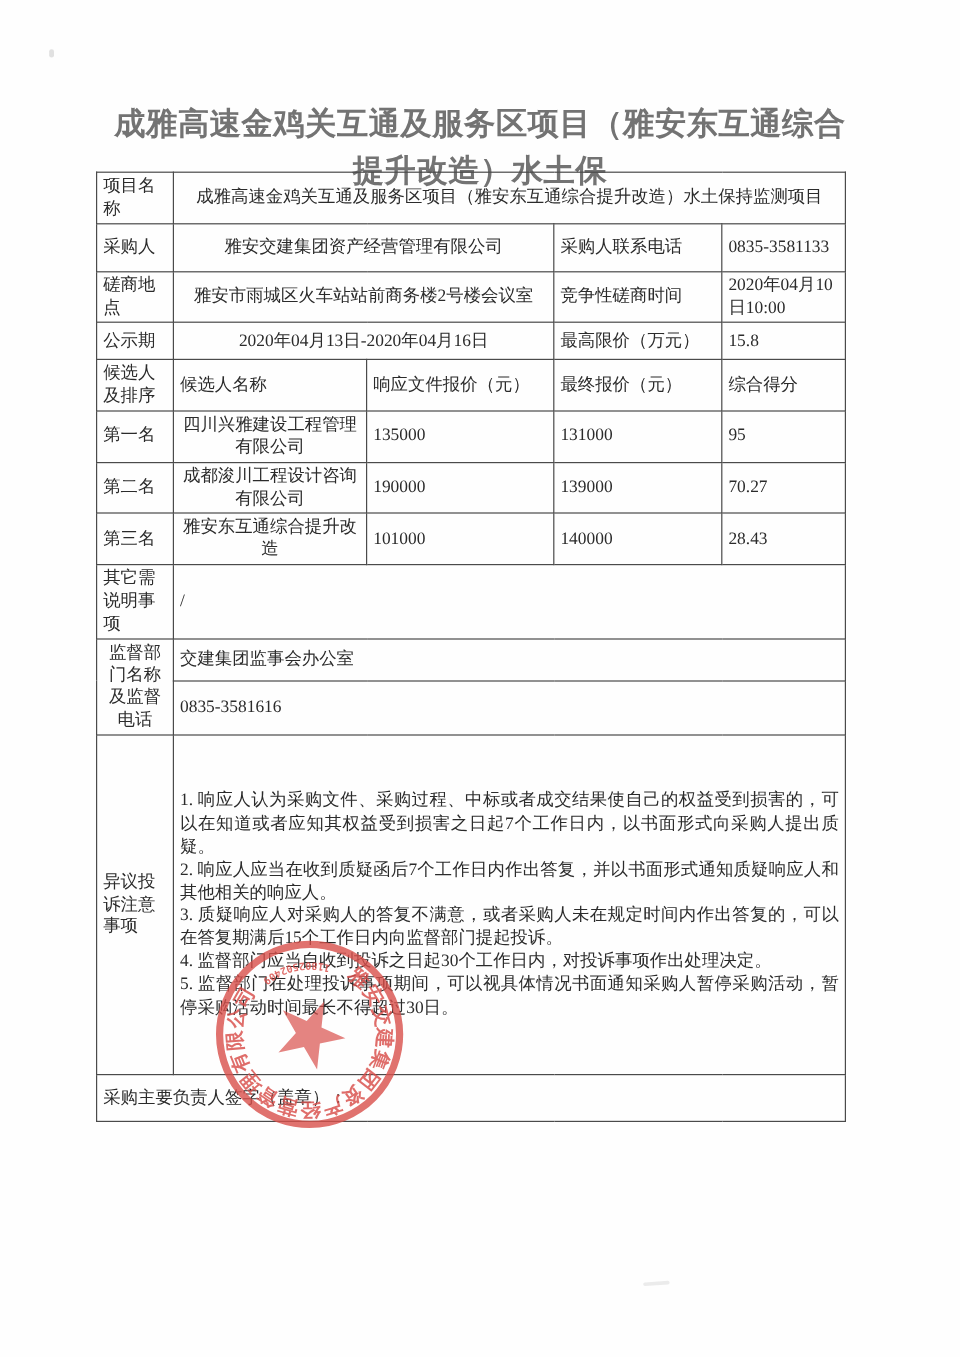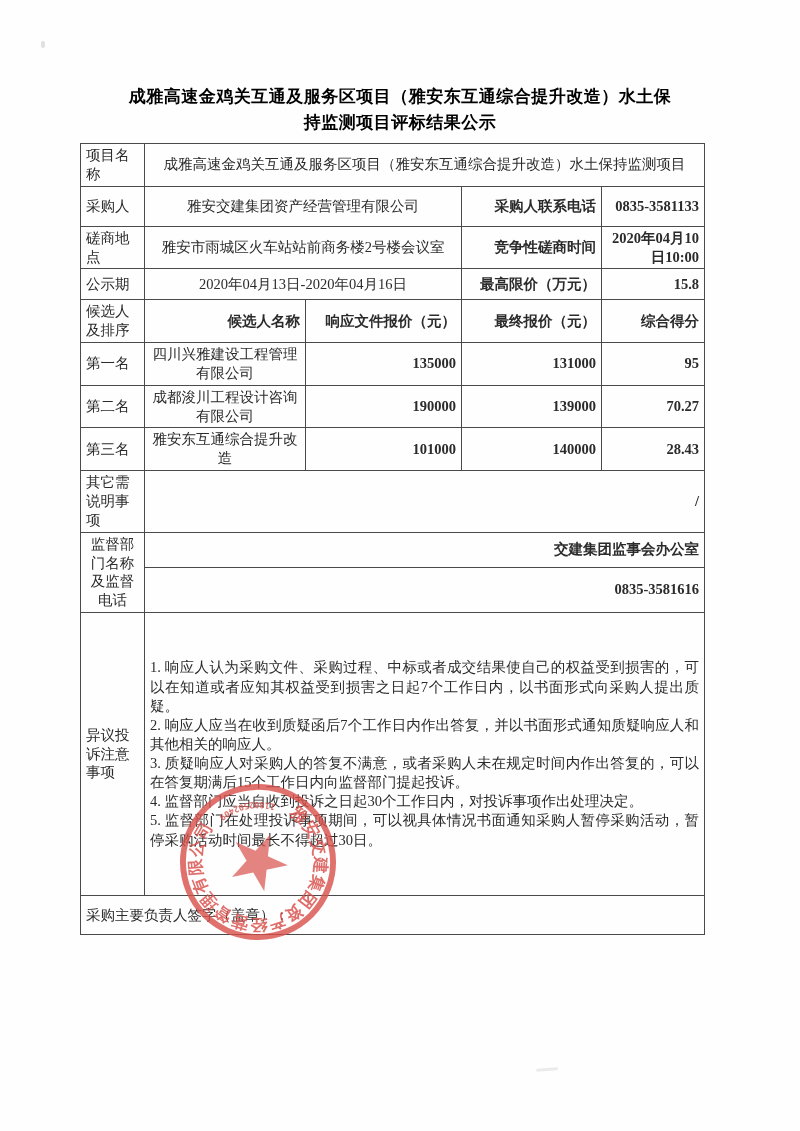--- a/index.html
+++ b/index.html
@@ -5,53 +5,52 @@
   html,body{margin:0;padding:0;}
   body{
     width:800px;height:1131px;position:relative;
     background:#fefefe;
     font-family:"Liberation Serif","DejaVu Serif",serif;
     color:#2b2b2b;
     overflow:hidden;
   }
   .page-title{
     position:absolute;top:84px;left:84px;width:632px;
-    text-align:center;font-size:17px;font-weight:bold;
-    line-height:1.5;letter-spacing:0.5px;color:#000000;
+    text-align:center;font-size:26px;font-weight:bold;
+    line-height:1.5;letter-spacing:0.5px;color:#737373;
   }
   table.doc{
     position:absolute;top:143px;left:80px;width:624px;
     border-collapse:collapse;table-layout:fixed;
   }
   table.doc td{
     border:1.5px solid #4a4a4a;
     font-size:14.5px;line-height:1.3;
     padding:2px 5px;vertical-align:middle;
     overflow:hidden;
   }
   td.lbl{padding-left:5px;text-align:left;}
-  td.ctr{text-align:right;font-weight:bold;}
+  td.ctr{text-align:left;}
   td.val{text-align:center;}
   td.notice-cell{vertical-align:middle;padding:8px 10px 8px 8px;}
   .notice-cell p{margin:0;text-align:justify;font-size:14.5px;line-height:1.32;}
   td.sig-cell{padding-left:4px;font-size:15px;}
   .seal{
     position:absolute;left:176px;top:780px;width:164px;height:164px;
     opacity:0.87;pointer-events:none;
   }
   .artifact{position:absolute;background:#c9c9c9;border-radius:2px;}
   .a1{left:41px;top:41px;width:4px;height:7px;opacity:.55;}
   .a2{left:536px;top:1068px;width:22px;height:3px;opacity:.35;transform:rotate(-4deg);}
 </style>
 </head>
 <body>
 
 <div class="page-title">
   <span>成雅高速金鸡关互通及服务区项目（雅安东互通综合提升改造）水土保</span><br>
-  <span>持监测项目评标结果公示</span>
 </div>
 
 <table class="doc">
   <colgroup>
     <col style="width:64px">
       <col style="width:161px">
       <col style="width:156px">
       <col style="width:140px">
       <col style="width:103px">
   </colgroup>

